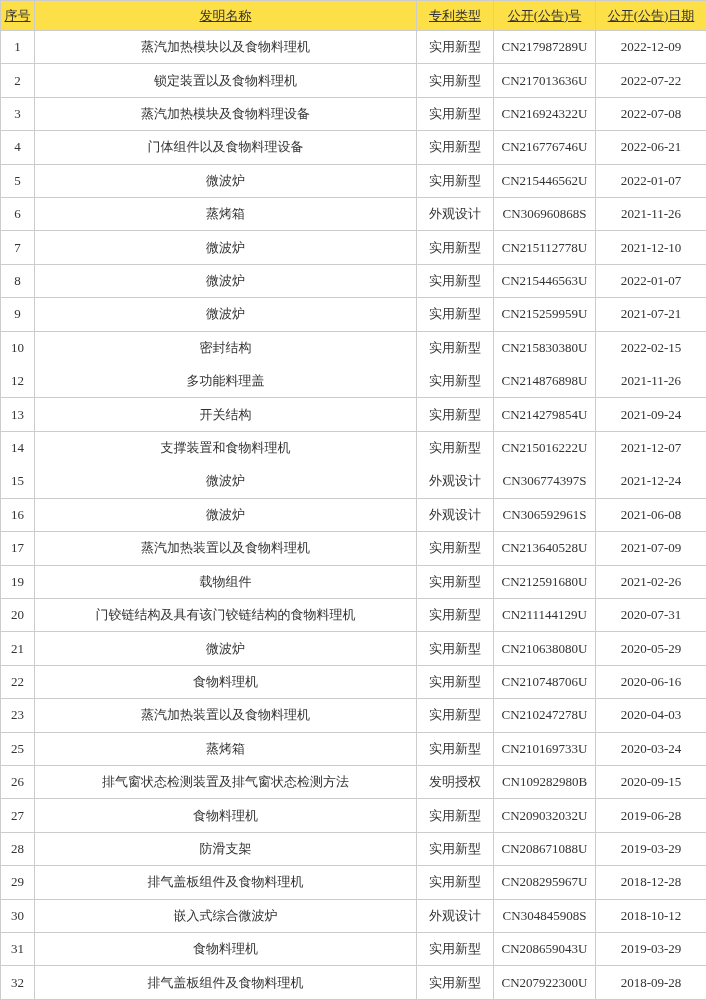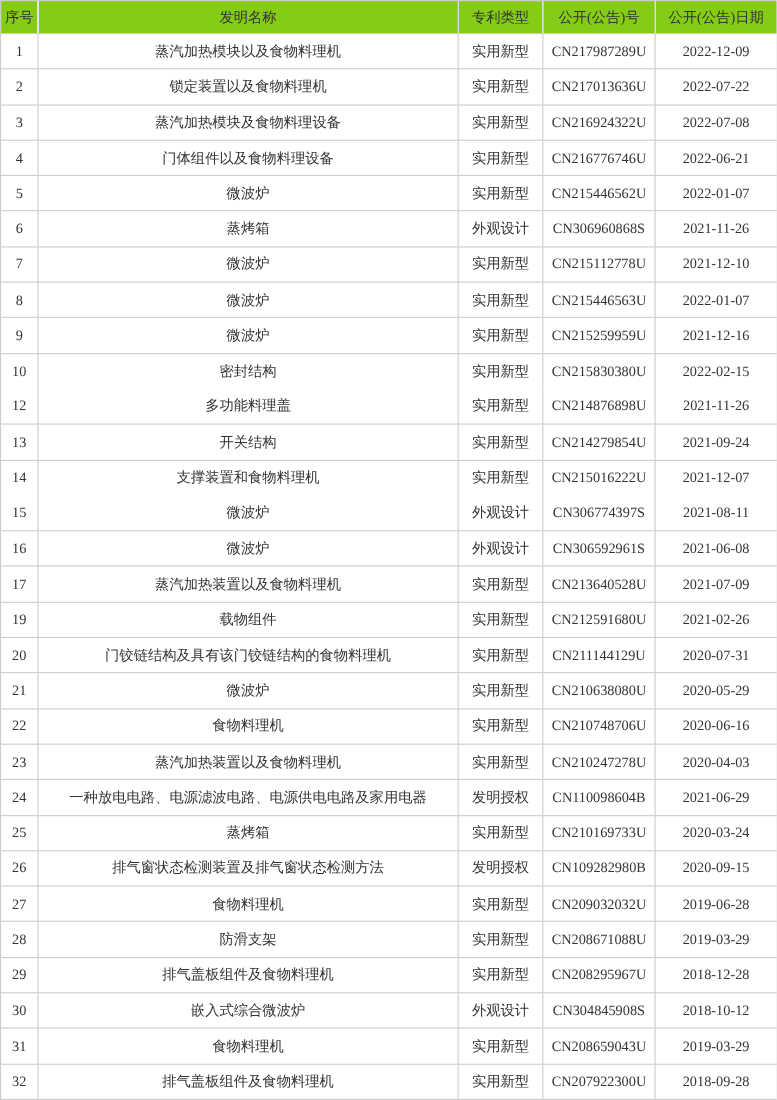--- a/index.html
+++ b/index.html
@@ -25,22 +25,23 @@
     text-align: center;
     vertical-align: middle;
     font-size: 13px;
     font-weight: normal;
     color: #333333;
     padding: 0 2px;
     overflow: hidden;
     white-space: nowrap;
   }
   table.patent-table thead th {
-    background: #84cc16;
+    background: #fde047;
     height: 29px;
+    text-decoration: underline;
   }
   table.patent-table tbody tr {
     height: 29px;
     background: #ffffff;
   }
   
   table.patent-table tbody tr.no-bottom td {
     border-bottom-style: hidden;
   }
   col.c-index  { width: 34px; }
@@ -124,21 +125,21 @@
     <td>微波炉</td>
     <td>实用新型</td>
     <td>CN215446563U</td>
     <td>2022-01-07</td>
   </tr>
       <tr>
     <td>9</td>
     <td>微波炉</td>
     <td>实用新型</td>
     <td>CN215259959U</td>
-    <td>2021-12-16</td>
+    <td>2021-07-21</td>
   </tr>
       <tr class="no-bottom">
     <td>10</td>
     <td>密封结构</td>
     <td>实用新型</td>
     <td>CN215830380U</td>
     <td>2022-02-15</td>
   </tr>
       <tr>
     <td>12</td>
@@ -159,21 +160,21 @@
     <td>支撑装置和食物料理机</td>
     <td>实用新型</td>
     <td>CN215016222U</td>
     <td>2021-12-07</td>
   </tr>
       <tr>
     <td>15</td>
     <td>微波炉</td>
     <td>外观设计</td>
     <td>CN306774397S</td>
-    <td>2021-08-11</td>
+    <td>2021-12-24</td>
   </tr>
       <tr>
     <td>16</td>
     <td>微波炉</td>
     <td>外观设计</td>
     <td>CN306592961S</td>
     <td>2021-06-08</td>
   </tr>
       <tr>
     <td>17</td>
@@ -209,27 +210,20 @@
     <td>实用新型</td>
     <td>CN210748706U</td>
     <td>2020-06-16</td>
   </tr>
       <tr>
     <td>23</td>
     <td>蒸汽加热装置以及食物料理机</td>
     <td>实用新型</td>
     <td>CN210247278U</td>
     <td>2020-04-03</td>
-  </tr>
-      <tr>
-    <td>24</td>
-    <td>一种放电电路、电源滤波电路、电源供电电路及家用电器</td>
-    <td>发明授权</td>
-    <td>CN110098604B</td>
-    <td>2021-06-29</td>
   </tr>
       <tr>
     <td>25</td>
     <td>蒸烤箱</td>
     <td>实用新型</td>
     <td>CN210169733U</td>
     <td>2020-03-24</td>
   </tr>
       <tr>
     <td>26</td>

